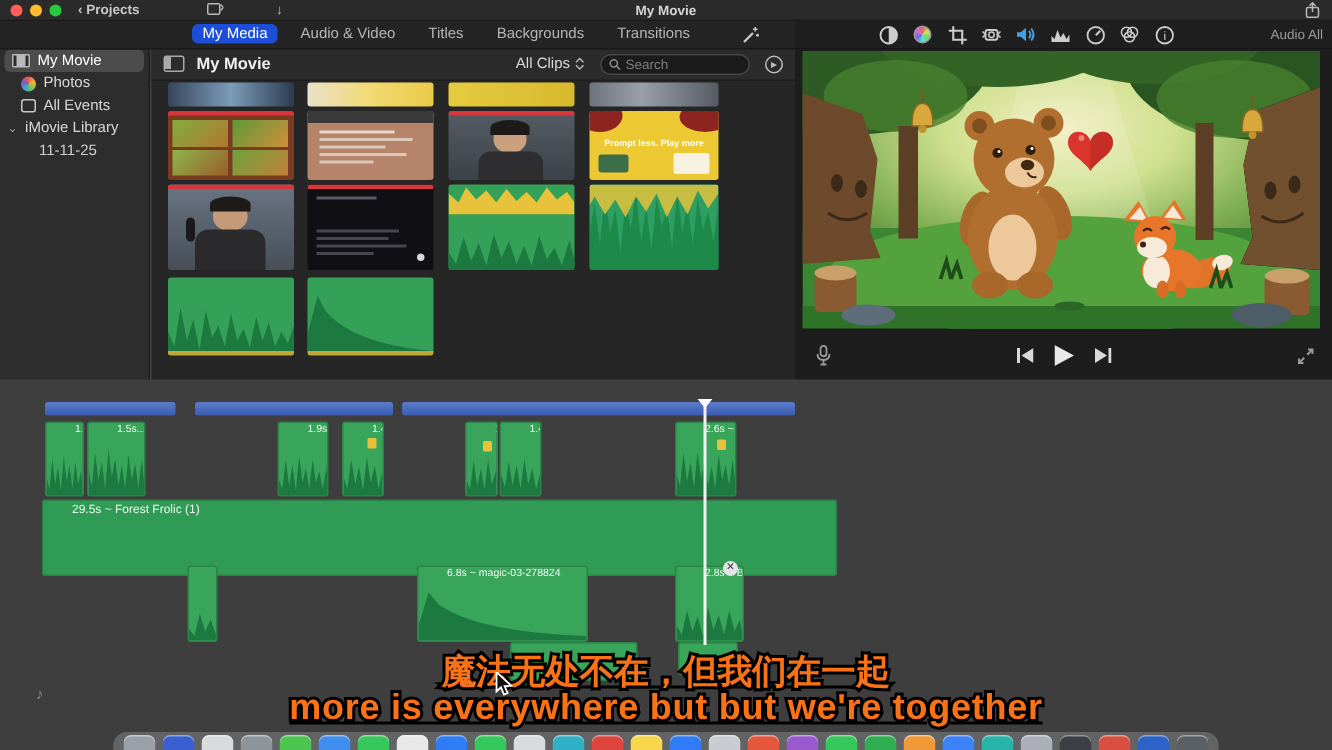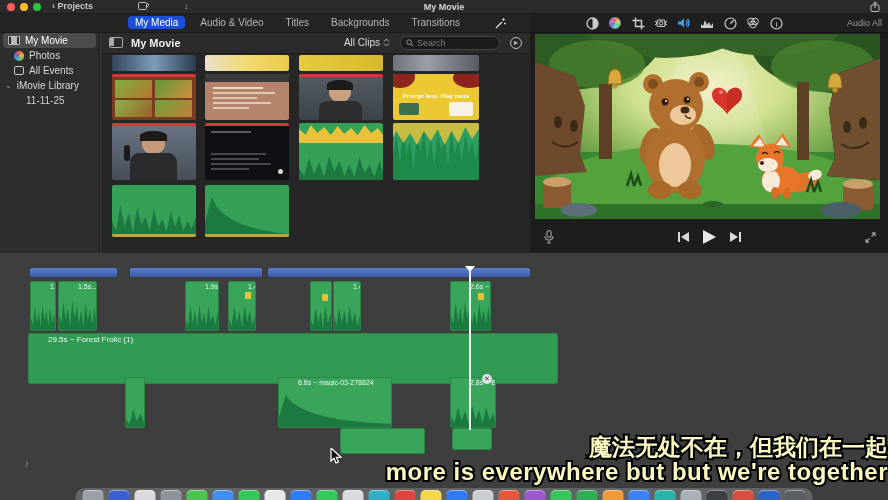--- a/index.html
+++ b/index.html
@@ -76,22 +76,22 @@
   .clip { position:absolute; background:#38a55b; border-radius:2px; overflow:hidden; border:1px solid #2c8347; }
   .clip .lbl { position:absolute; left:19px; top:1px; color:#eafaef; font-size:7px; white-space:nowrap; overflow:hidden; max-width:95%; z-index:2; }
   .clip svg { position:absolute; left:0; right:0; bottom:0; width:100%; }
   .marker { position:absolute; width:6px; height:7px; background:#e8c23a; border-radius:1px; z-index:3; }
   .playhead-line { position:absolute; left:469px; top:-4px; width:2px; height:164px; background:#f0f0f0; z-index:8; }
   .playhead-tri { position:absolute; left:465px; top:-4px; width:0; height:0; border-left:5px solid transparent; border-right:5px solid transparent; border-top:6px solid #fff; z-index:9; }
   .del-badge { position:absolute; width:10px; height:10px; background:#e3e3e3; border-radius:50%; color:#3a3a3a; font-size:7px; font-weight:bold; text-align:center; line-height:10px; z-index:6; }
   .note-ic { position:absolute; left:24px; top:188px; color:#8a8a8a; font-size:10px; }
 
   
-  .subs { position:absolute; left:0; width:888px; text-align:right; color:#fef9c3; font-weight:bold; z-index:40;
-          -webkit-text-stroke:4px #000; paint-order:stroke fill; }
+  .subs { position:absolute; left:0; width:888px; text-align:center; color:#f97316; font-weight:bold; z-index:40;
+          -webkit-text-stroke:4px #000; paint-order:stroke fill;text-decoration:underline; }
   .subs.zh { top:432px; font-size:23px; }
   .subs.en { top:458px; font-size:24px; letter-spacing:.5px; }
 
   
   .dock { position:absolute; left:50%; transform:translateX(-50%); bottom:-10px; height:22px; background:rgba(180,185,190,.30); border-radius:9px; display:flex; align-items:flex-start; gap:5px; padding:2px 7px; z-index:50; }
   .dock-icon { width:21px; height:21px; border-radius:5px; box-shadow:inset 0 1px 0 rgba(255,255,255,.45); }
 
   
   .cursor { position:absolute; left:330px; top:448px; z-index:60; }
 

